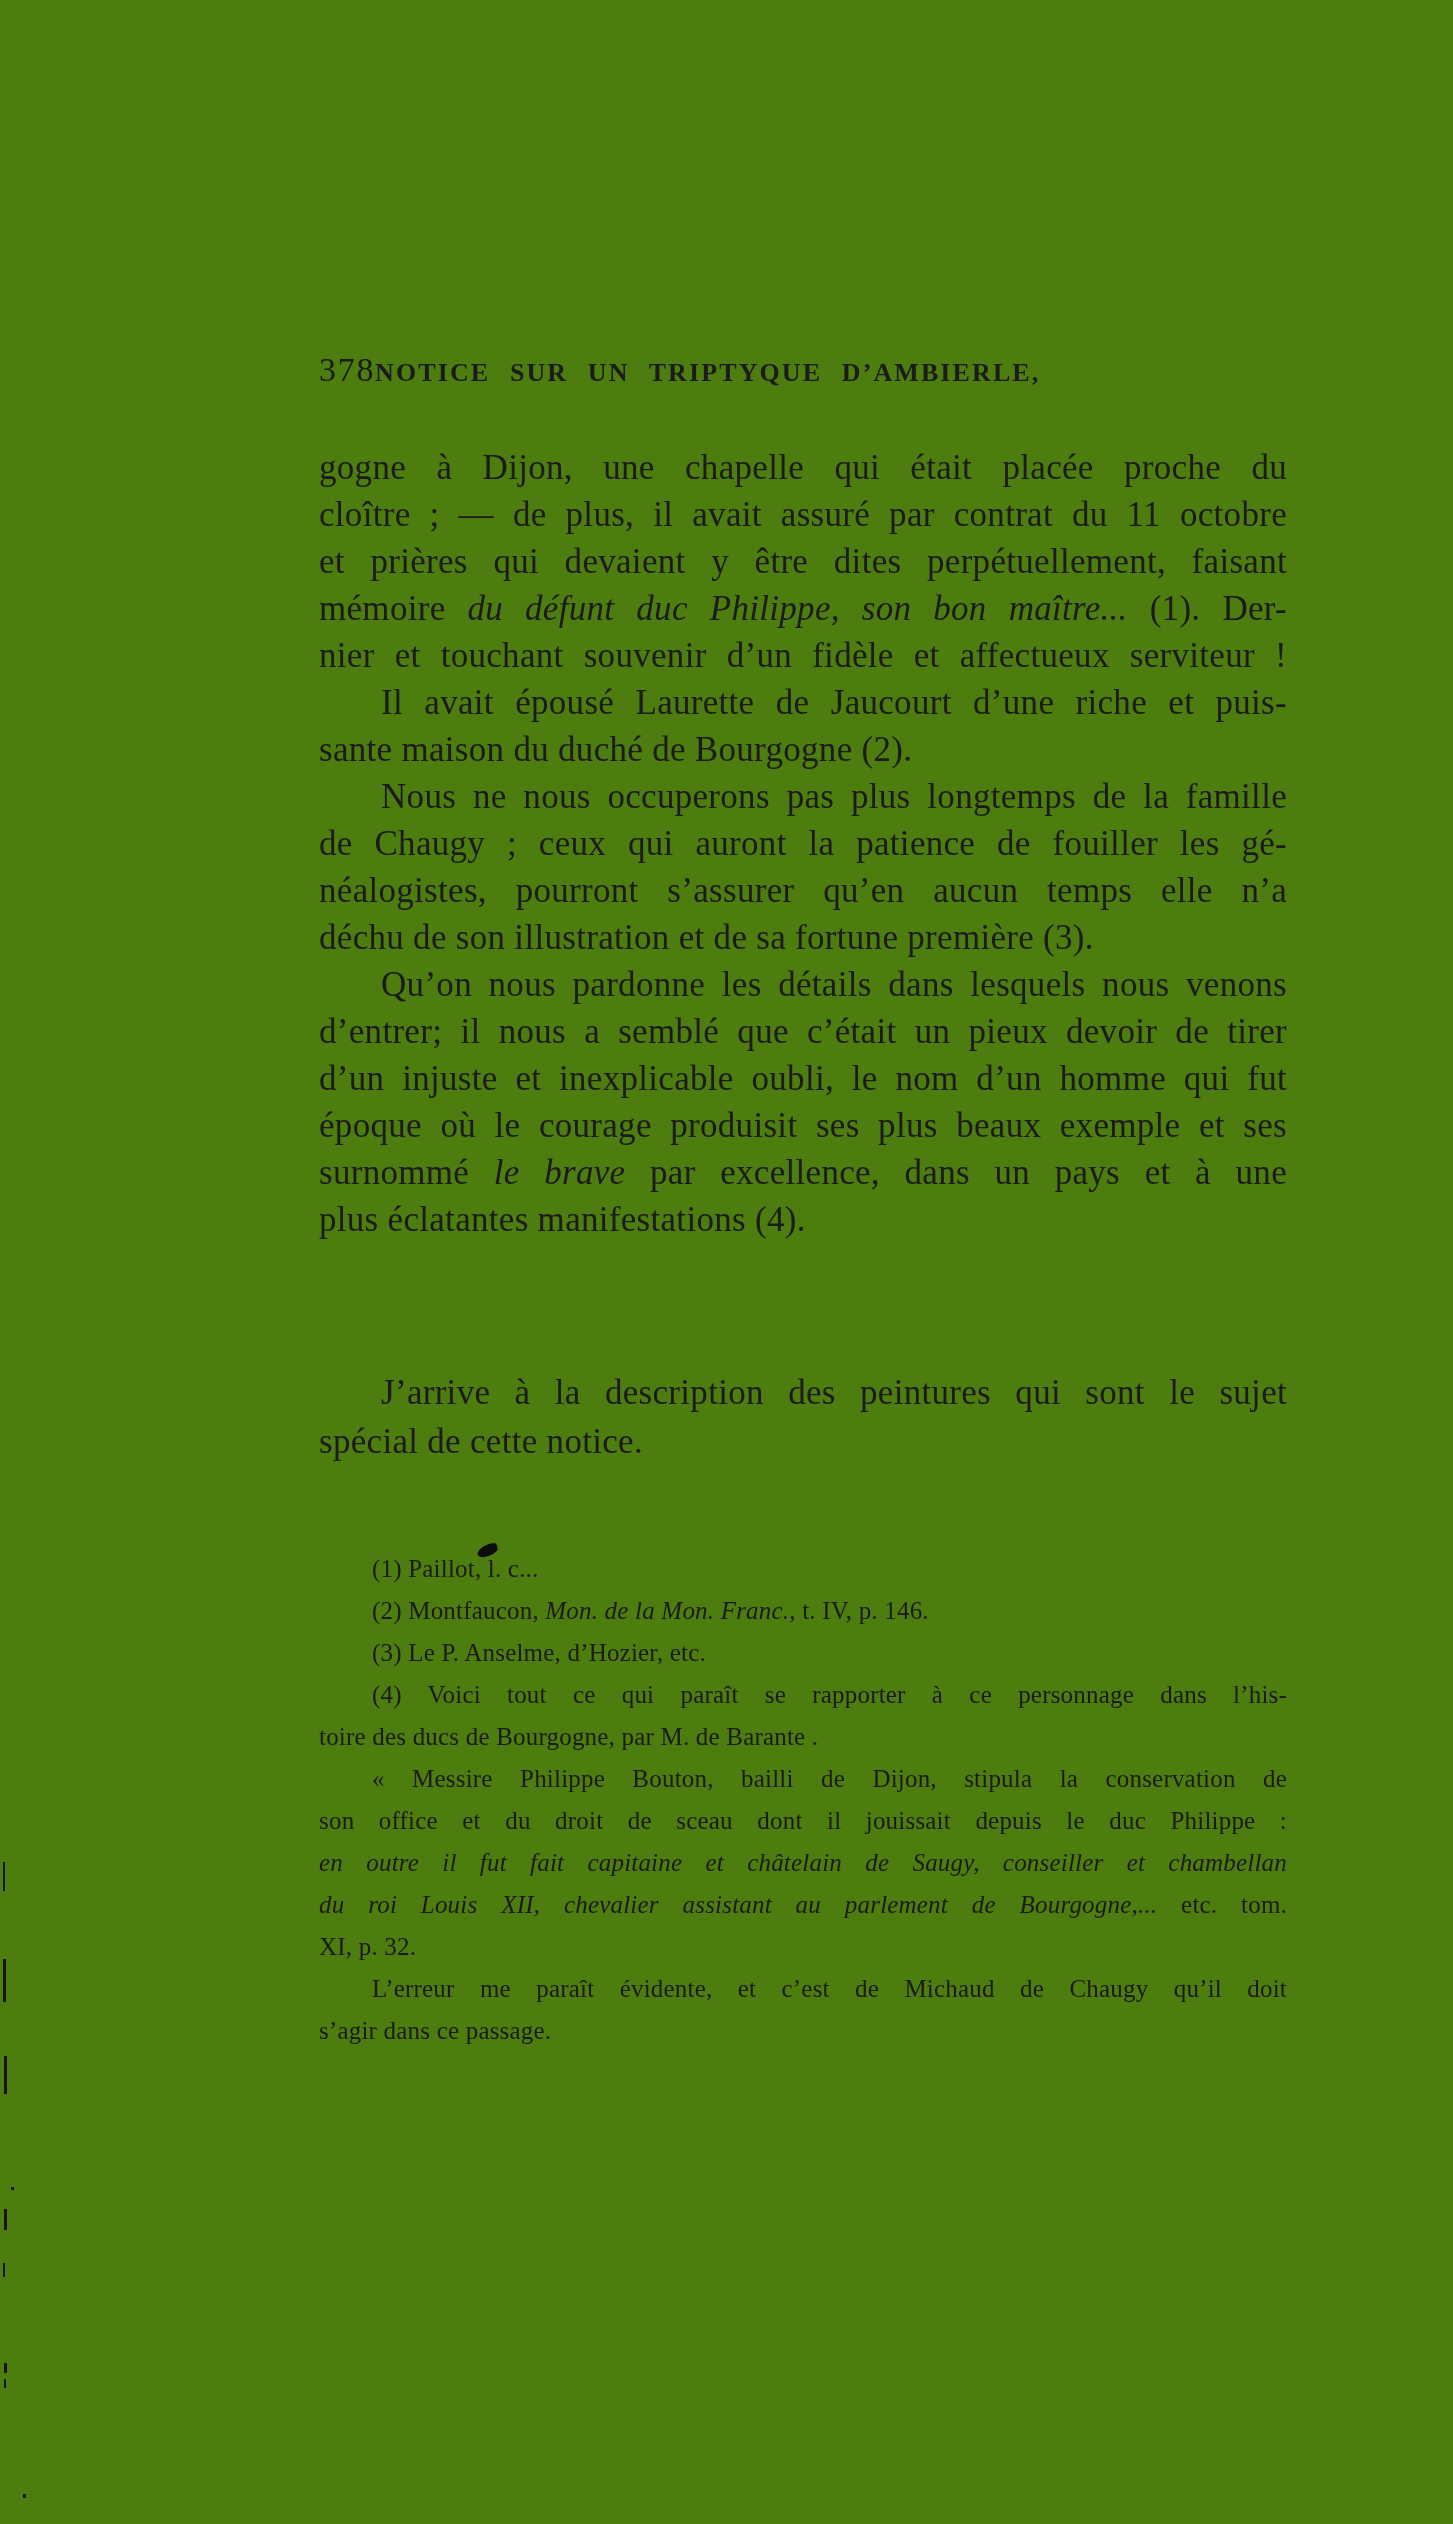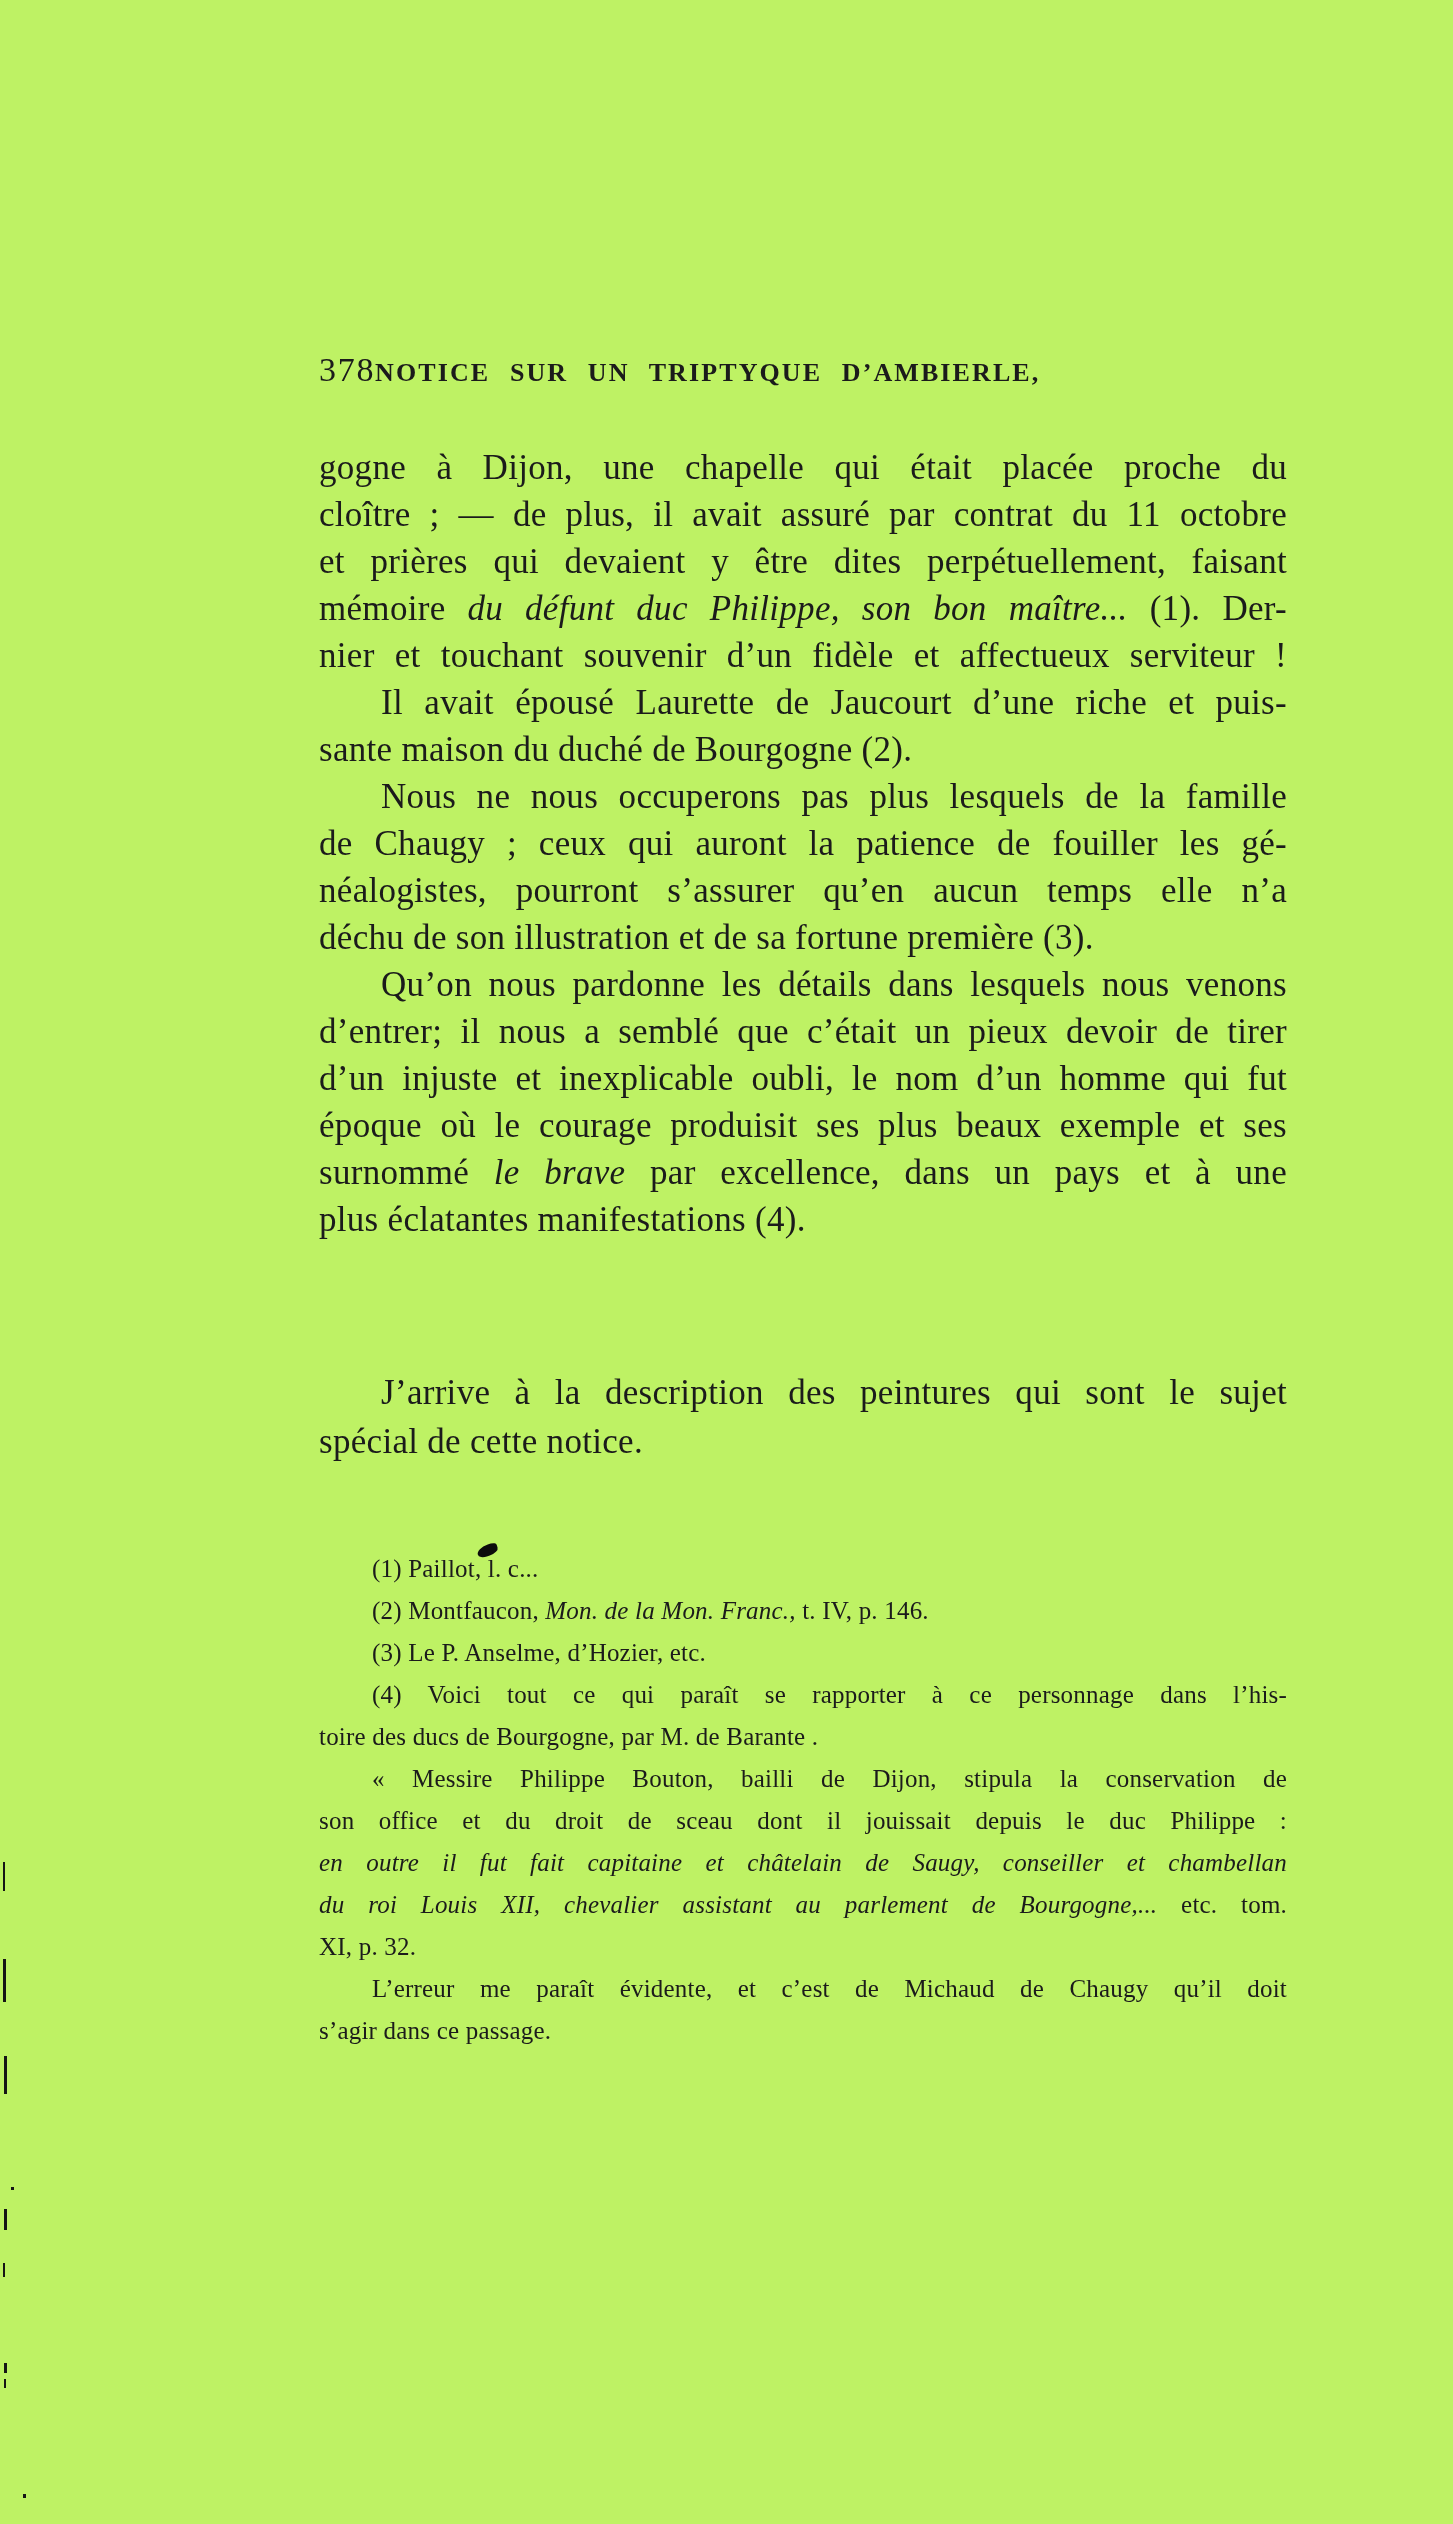--- a/index.html
+++ b/index.html
@@ -8,21 +8,21 @@
     width: 1454px;
     height: 2525px;
     background: #ffffff;
     overflow: hidden;
   }
   .page {
     position: absolute;
     left: 0; top: 0;
     width: 1454px;
     height: 2525px;
-    background: #bef264;
+    background: #4d7c0f;
     font-family: "Liberation Serif", "DejaVu Serif", serif;
     color: #1b1b1b;
   }
   .header {
     position: absolute;
     left: 319px;
     top: 351px;
     width: 968px;
     display: flex;
     align-items: baseline;
@@ -100,21 +100,21 @@
   </div>
 
   <div class="textblock main-text">
       <div class="line j"><span>gogne à Dijon, une chapelle qui était placée proche du</span></div>
       <div class="line j"><span>cloître ; — de plus, il avait assuré par contrat du 11 octobre</span></div>
       <div class="line j"><span>et prières qui devaient y être dites perpétuellement, faisant</span></div>
       <div class="line j"><span>mémoire </span><span class="it">du défunt duc Philippe, son bon maître...</span><span> (1). Der-</span></div>
       <div class="line j"><span>nier et touchant souvenir d’un fidèle et affectueux serviteur !</span></div>
       <div class="line j ind"><span>Il avait épousé Laurette de Jaucourt d’une riche et puis-</span></div>
       <div class="line l"><span>sante maison du duché de Bourgogne (2).</span></div>
-      <div class="line j ind"><span>Nous ne nous occuperons pas plus lesquels de la famille</span></div>
+      <div class="line j ind"><span>Nous ne nous occuperons pas plus longtemps de la famille</span></div>
       <div class="line j"><span>de Chaugy ; ceux qui auront la patience de fouiller les gé-</span></div>
       <div class="line j"><span>néalogistes, pourront s’assurer qu’en aucun temps elle n’a</span></div>
       <div class="line l"><span>déchu de son illustration et de sa fortune première (3).</span></div>
       <div class="line j ind"><span>Qu’on nous pardonne les détails dans lesquels nous venons</span></div>
       <div class="line j"><span>d’entrer; il nous a semblé que c’était un pieux devoir de tirer</span></div>
       <div class="line j"><span>d’un injuste et inexplicable oubli, le nom d’un homme qui fut</span></div>
       <div class="line j"><span>époque où le courage produisit ses plus beaux exemple et ses</span></div>
       <div class="line j"><span>surnommé </span><span class="it">le brave</span><span> par excellence, dans un pays et à une</span></div>
       <div class="line l"><span>plus éclatantes manifestations (4).</span></div>
     </div>

